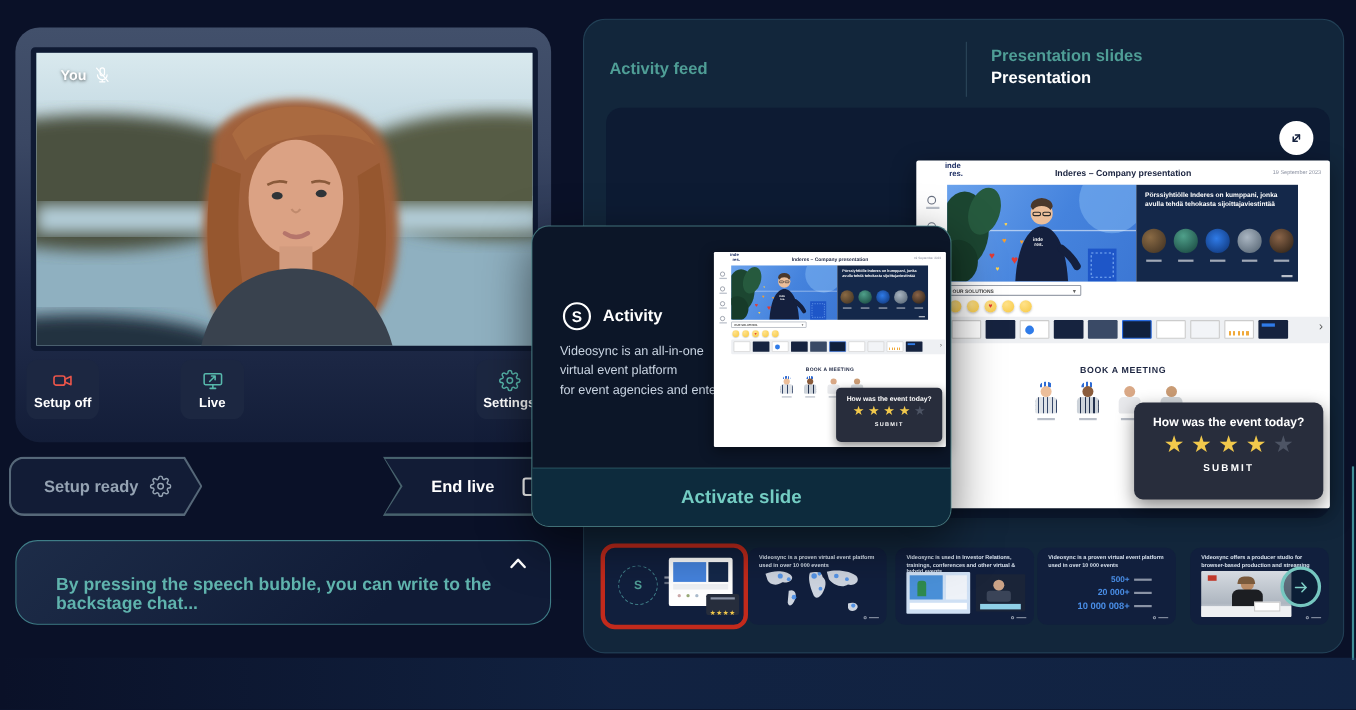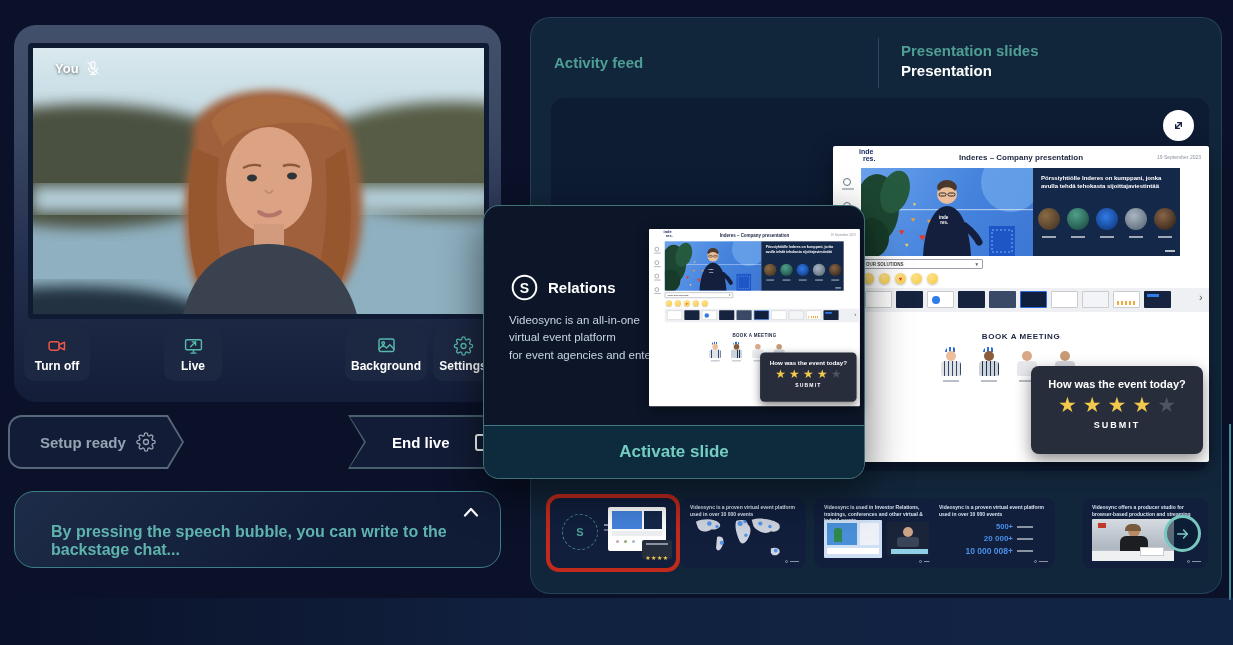--- a/index.html
+++ b/index.html
@@ -165,41 +165,31 @@
       </div>
     </div>
 
     <button class="btn-ctl" style="left:10px;width:66px;">
       <svg width="22" height="20" viewBox="0 0 24 24">
         <g stroke="#e8554a" stroke-width="1.8" fill="none" stroke-linejoin="round">
           <rect x="2.5" y="7" width="12" height="10" rx="2.5"></rect>
           <path d="M14.5,10.5 L21,7.5 V16.5 L14.5,13.5 Z"></path>
         </g>
       </svg>
-      <span>Turn off</span>
+      <span>Setup off</span>
     </button>
     <button class="btn-ctl" style="left:150px;width:58px;">
       <svg width="21" height="20" viewBox="0 0 24 24">
         <g stroke="#57b8ac" stroke-width="1.7" fill="none" stroke-linecap="round" stroke-linejoin="round">
           <rect x="2.5" y="4.5" width="19" height="12" rx="1.5"></rect>
           <path d="M9,20.5 H15 M12,16.5 V20.5"></path>
           <path d="M8.5,13 L14.5,7 M10.5,7 H14.5 V11"></path>
         </g>
       </svg>
       <span>Live</span>
-    </button>
-    <button class="btn-ctl" style="left:331px;width:82px;">
-      <svg width="21" height="20" viewBox="0 0 24 24">
-        <g stroke="#57b8ac" stroke-width="1.7" fill="none" stroke-linecap="round" stroke-linejoin="round">
-          <rect x="3" y="3.5" width="18" height="15" rx="2"></rect>
-          <circle cx="8" cy="8.5" r="1.6"></circle>
-          <path d="M3,15.5 L8,11 L12,14.5 L16,10.5 L21,15.5"></path>
-        </g>
-      </svg>
-      <span>Background</span>
     </button>
     <button class="btn-ctl" style="left:419px;width:60px;">
       <svg width="21" height="20" viewBox="0 0 24 24">
         <g stroke="#57b8ac" stroke-width="1.6" fill="none" stroke-linecap="round" stroke-linejoin="round">
           <circle cx="12" cy="12" r="3"></circle>
           <path d="M19.4 15a1.65 1.65 0 0 0 .33 1.82l.06.06a2 2 0 0 1 0 2.83 2 2 0 0 1-2.83 0l-.06-.06a1.65 1.65 0 0 0-1.82-.33 1.65 1.65 0 0 0-1 1.51V21a2 2 0 0 1-2 2 2 2 0 0 1-2-2v-.09A1.65 1.65 0 0 0 9 19.4a1.65 1.65 0 0 0-1.82.33l-.06.06a2 2 0 0 1-2.83 0 2 2 0 0 1 0-2.83l.06-.06a1.65 1.65 0 0 0 .33-1.82 1.65 1.65 0 0 0-1.51-1H3a2 2 0 0 1-2-2 2 2 0 0 1 2-2h.09A1.65 1.65 0 0 0 4.6 9a1.65 1.65 0 0 0-.33-1.82l-.06-.06a2 2 0 0 1 0-2.83 2 2 0 0 1 2.83 0l.06.06a1.65 1.65 0 0 0 1.82.33H9a1.65 1.65 0 0 0 1-1.51V3a2 2 0 0 1 2-2 2 2 0 0 1 2 2v.09a1.65 1.65 0 0 0 1 1.51 1.65 1.65 0 0 0 1.82-.33l.06-.06a2 2 0 0 1 2.83 0 2 2 0 0 1 0 2.83l-.06.06a1.65 1.65 0 0 0-.33 1.82V9a1.65 1.65 0 0 0 1.51 1H21a2 2 0 0 1 2 2 2 2 0 0 1-2 2h-.09a1.65 1.65 0 0 0-1.51 1z"></path>
         </g>
       </svg>
       <span>Settings</span>
     </button>
@@ -442,21 +432,21 @@
         <div style="position:absolute;left:16px;top:5px;width:10px;height:10px;border-radius:50%;background:#caa286;"></div>
         <div style="position:absolute;left:10px;top:15px;width:22px;height:10px;border-radius:3px;background:#3a4458;"></div>
         <div style="position:absolute;left:4px;top:27px;width:37px;height:5px;background:#8fd0e8;"></div>
       </div>
       <div class="t-mark">
           <i></i>
           <b></b>
         </div>
     </div>
 
-    <div class="thumb" style="left:398px;">
+    <div class="thumb" style="left:412px;">
       <div class="t-cap">Videosync is a proven virtual event platform used in over 10 000 events</div>
       <div class="stat-row" style="top:24px;">
         <span class="stat-val" style="font-size:7.5px;">500+</span>
         <span class="stat-bar"></span>
       </div>
       <div class="stat-row" style="top:36px;">
         <span class="stat-val" style="font-size:8px;">20 000+</span>
         <span class="stat-bar"></span>
       </div>
       <div class="stat-row" style="top:48px;">
@@ -494,21 +484,21 @@
       </svg>
     </button>
   </section>
 
   <div class="abs modal">
     <div class="modal-logo-row">
       <svg width="27" height="27" viewBox="0 0 27 27">
         <circle cx="13.5" cy="13.5" r="11.8" fill="none" stroke="#fff" stroke-width="2"></circle>
         <text x="13.5" y="18.5" text-anchor="middle" font-family="Liberation Sans, sans-serif" font-size="14" font-weight="700" fill="#fff">S</text>
       </svg>
-      <span style="font-size:15px;font-weight:600;color:#fff;">Relations</span>
+      <span style="font-size:15px;font-weight:600;color:#fff;">Activity</span>
     </div>
     <div class="modal-desc">
       <div>Videosync is an all-in-one</div>
       <div>virtual event platform</div>
       <div>for event agencies and enterprises</div>
     </div>
     <div class="modal-mini" id="modal-slide-slot">
         <div class="platform platform-main">
         <div class="p-brand">
           <div>inde</div>

